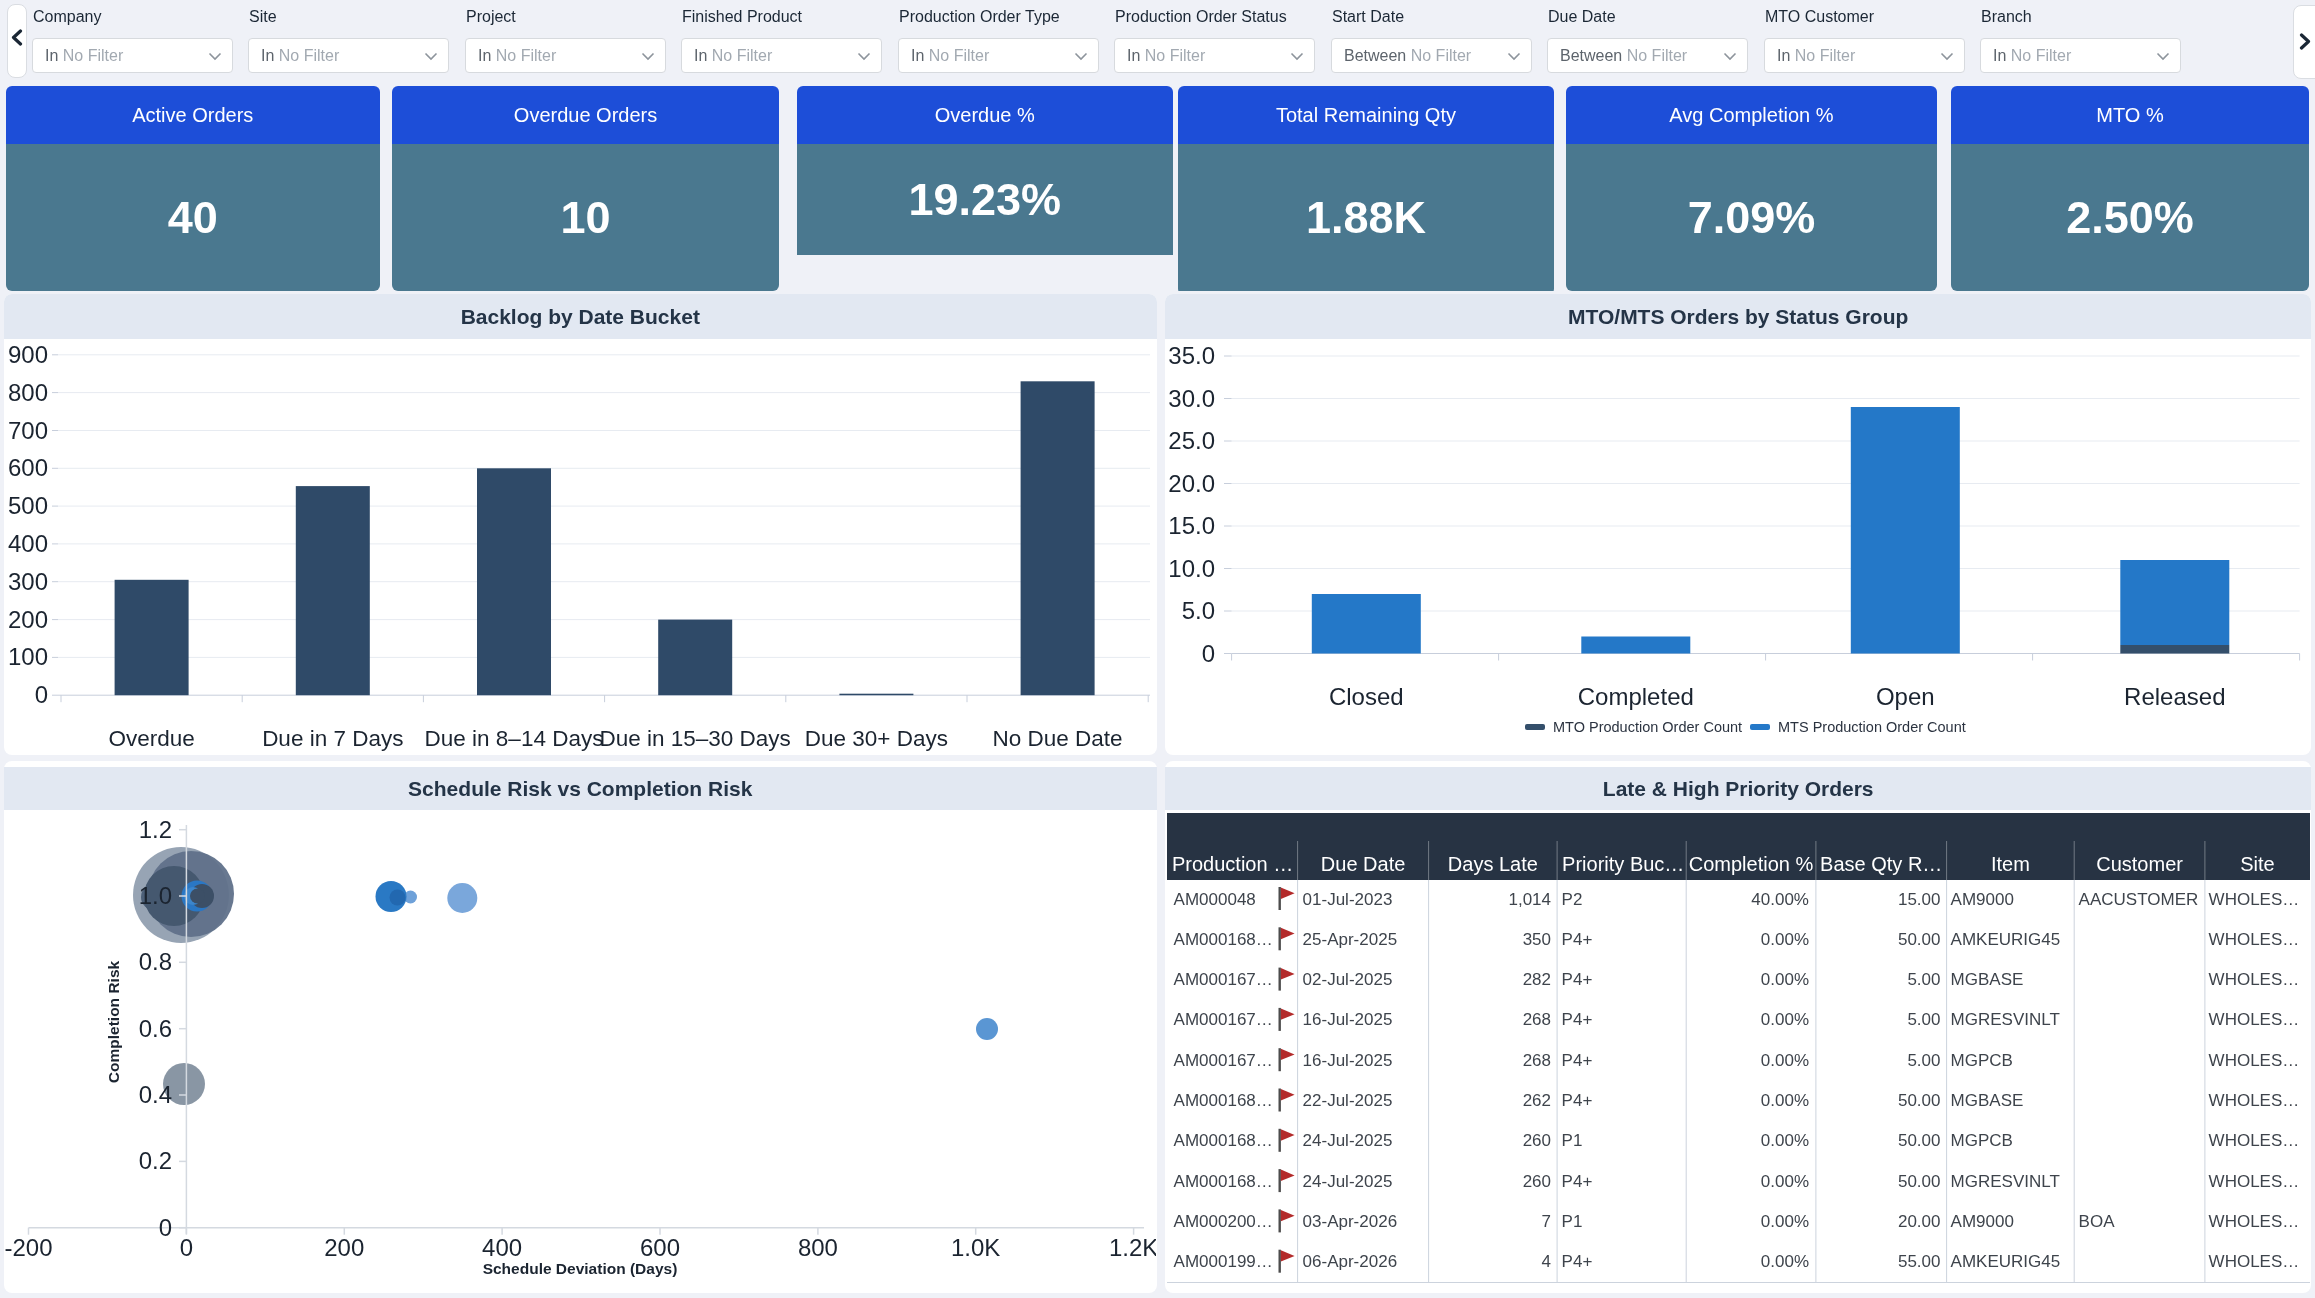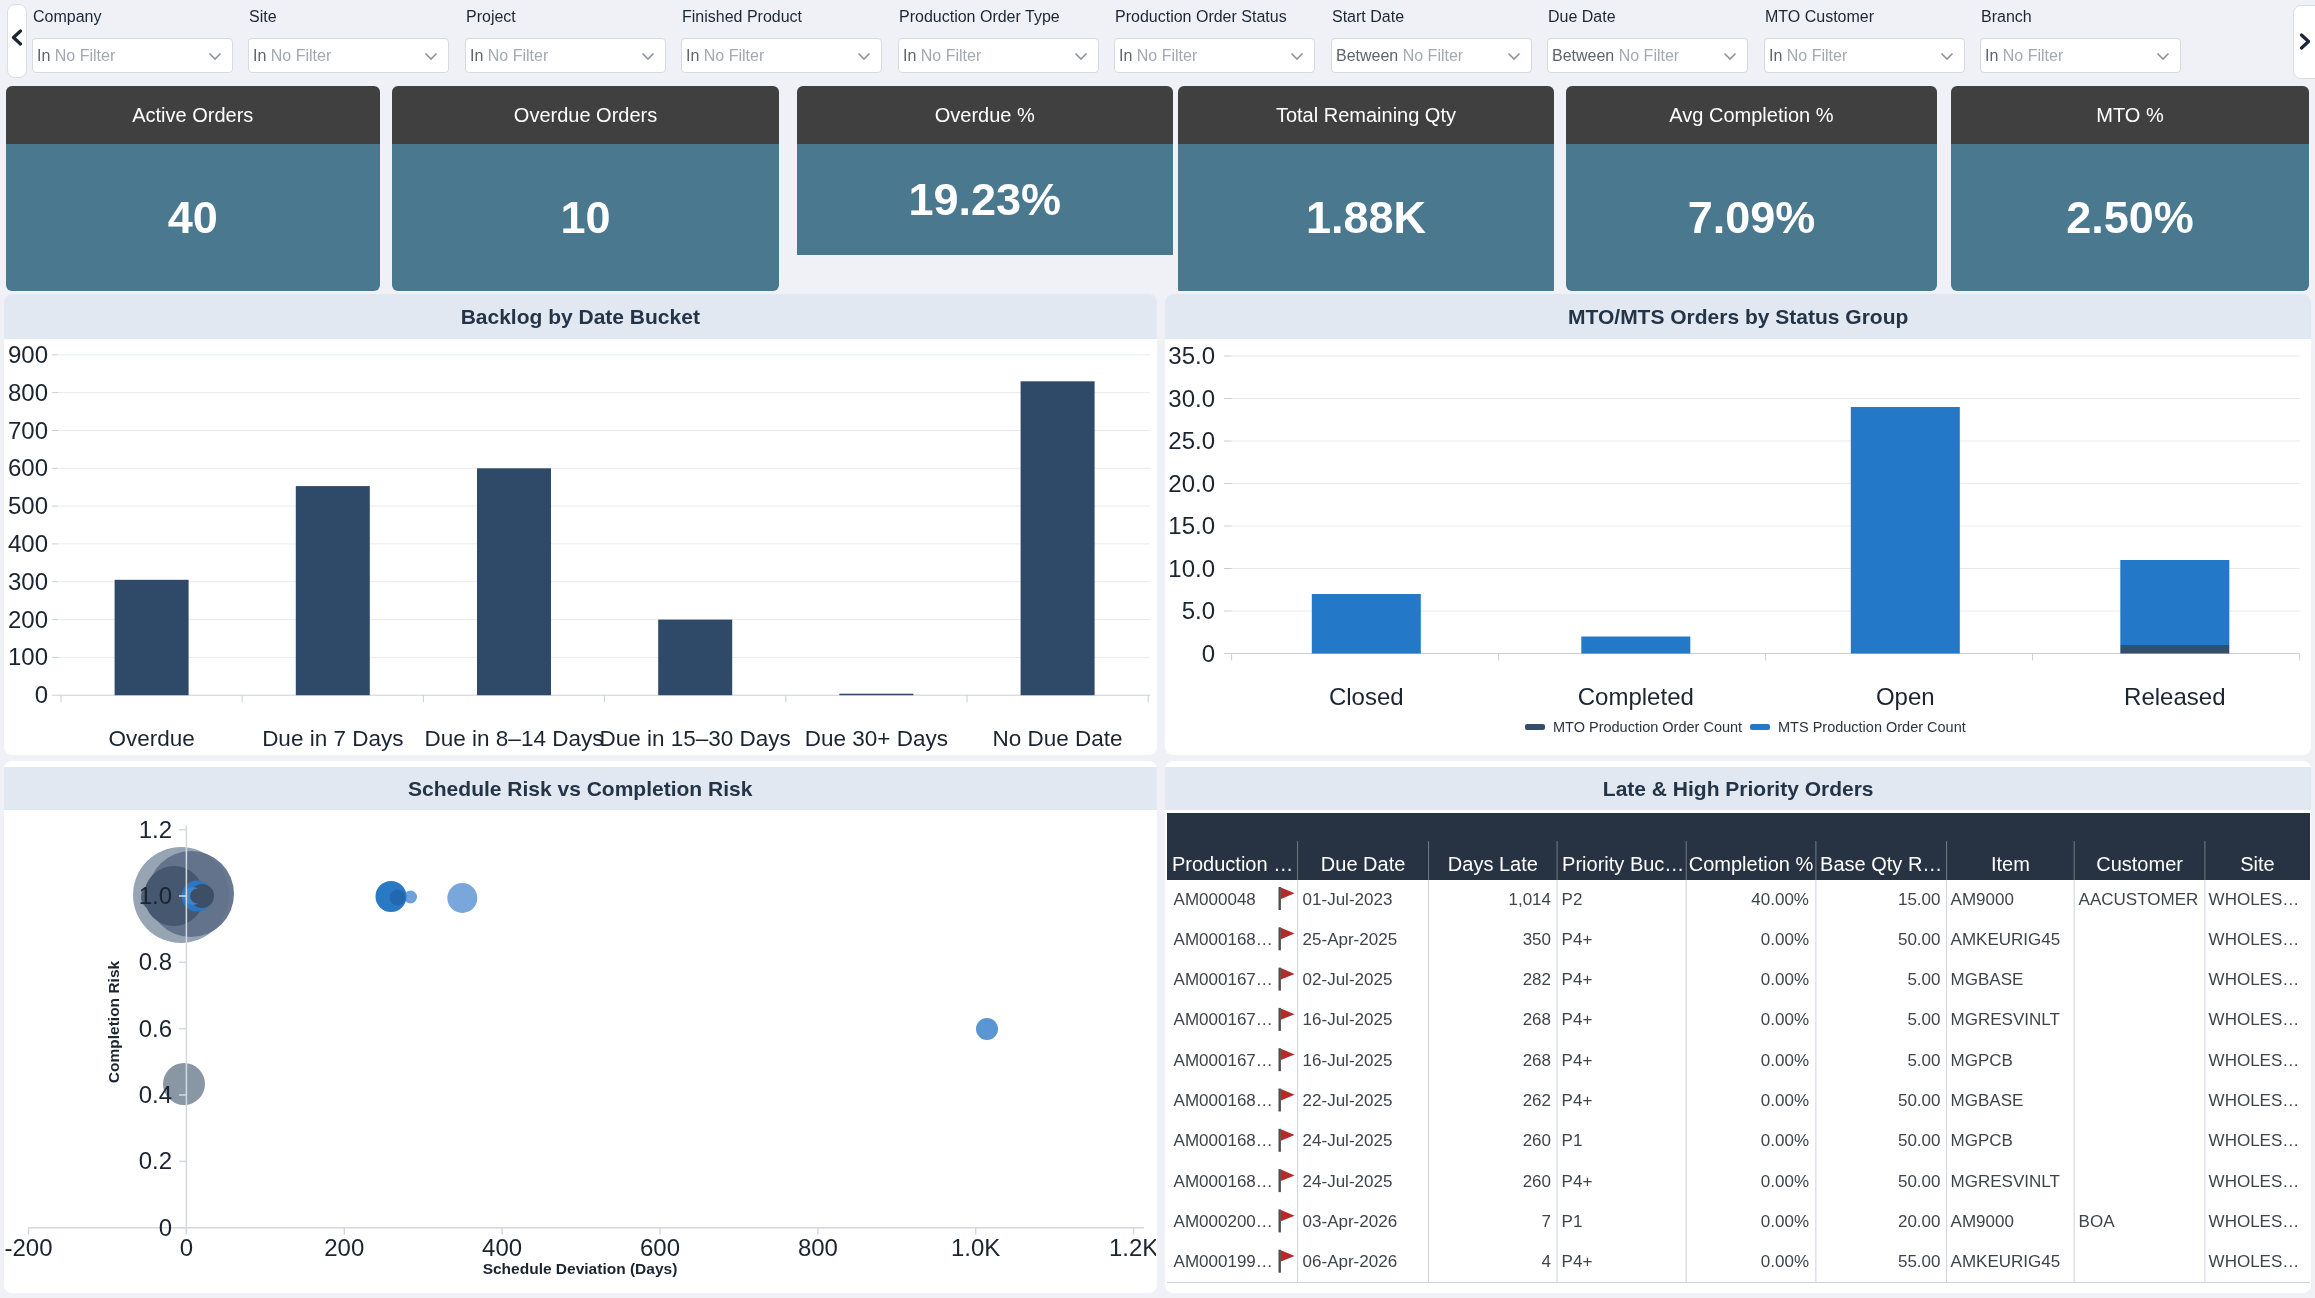--- a/index.html
+++ b/index.html
@@ -1,24 +1,24 @@
 <!DOCTYPE html>
 <html><head><meta charset="utf-8">
 <style>
 *{margin:0;padding:0;box-sizing:border-box}
 body{font-family:"Liberation Sans",sans-serif;background:#eff1f7}
 .page{position:relative;width:2315px;height:1298px;background:#eff1f7;overflow:hidden}
 .flab{position:absolute;top:8px;font-size:16px;font-weight:normal;color:#1b2735}
 .fbox{position:absolute;top:38px;height:35px;background:#fff;border:1px solid #d7dade;border-radius:4px;
- font-size:16px;line-height:33px;padding-left:4px;color:#5d646c;white-space:nowrap;overflow:hidden}
+ font-size:16px;line-height:33px;padding-left:12px;color:#5d646c;white-space:nowrap;overflow:hidden}
 .fbox .nf{color:#a2a9b1}
 .fbox svg{position:absolute;right:10px;top:13px}
 .edge{position:absolute;background:#fff;border:1px solid #dadde2;border-radius:8px}
 .kpi{position:absolute;border-radius:6px;overflow:hidden}
-.kh{background:#404040;color:#fff;font-size:20px;height:58px;display:flex;align-items:center;justify-content:center}
+.kh{background:#1d4ed8;color:#fff;font-size:20px;height:58px;display:flex;align-items:center;justify-content:center}
 .kb{background:#4a788f;color:#fff;font-weight:bold;font-size:45px;display:flex;align-items:center;justify-content:center}
 .panel{position:absolute;background:#fff;border-radius:8px;overflow:hidden}
 .band{position:absolute;left:0;width:100%;background:#e2e8f2;color:#243447;font-weight:bold;font-size:21px;
  display:flex;align-items:center;justify-content:center}
 </style></head><body>
 <div class="page">
 
 <div class="flab" style="left:33px">Company</div>
 <div class="fbox" style="left:32px;width:201px">In <span class="nf">No Filter</span><svg width="14" height="9" viewBox="0 0 14 9">
         <polyline points="1.5,1.5 7,7 12.5,1.5" fill="none" stroke="#8d949c" stroke-width="1.6"></polyline>

